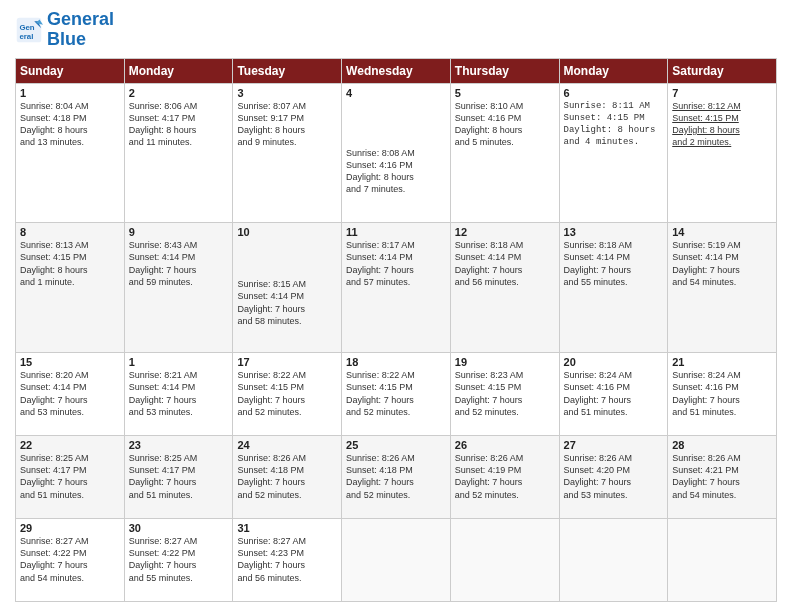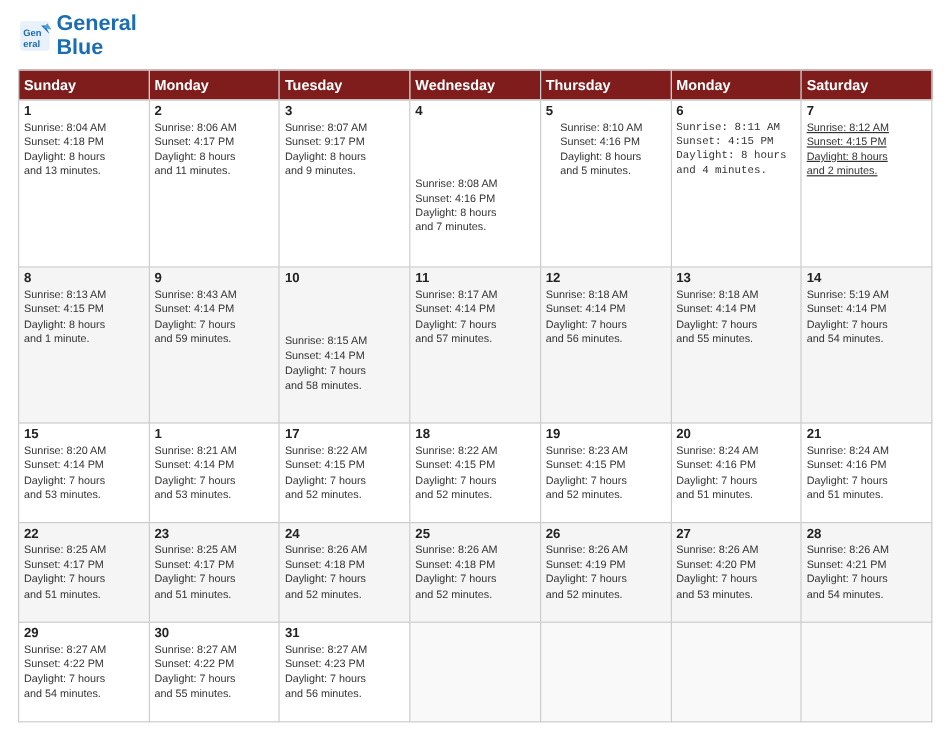--- a/index.html
+++ b/index.html
@@ -156,21 +156,21 @@
           </td>
           <td>
             <span class="day-num">4</span>
             <div class="day-info" style="white-space: pre-line; margin-top: 48px;">Sunrise: 8:08 AM
 Sunset: 4:16 PM
 Daylight: 8 hours
 and 7 minutes.</div>
           </td>
           <td>
             <span class="day-num">5</span>
-            <div class="day-info" style="white-space: pre-line; margin-left: 12px;">Sunrise: 8:10 AM
+            <div class="day-info" style="white-space: pre-line;">Sunrise: 8:10 AM
 Sunset: 4:16 PM
 Daylight: 8 hours
 and 5 minutes.</div>
           </td>
           <td>
             <span class="day-num">6</span>
             <div class="day-info" style="white-space: pre-line; font-family: Liberation Mono, monospace;">Sunrise: 8:11 AM
 Sunset: 4:15 PM
 Daylight: 8 hours
 and 4 minutes.</div>

